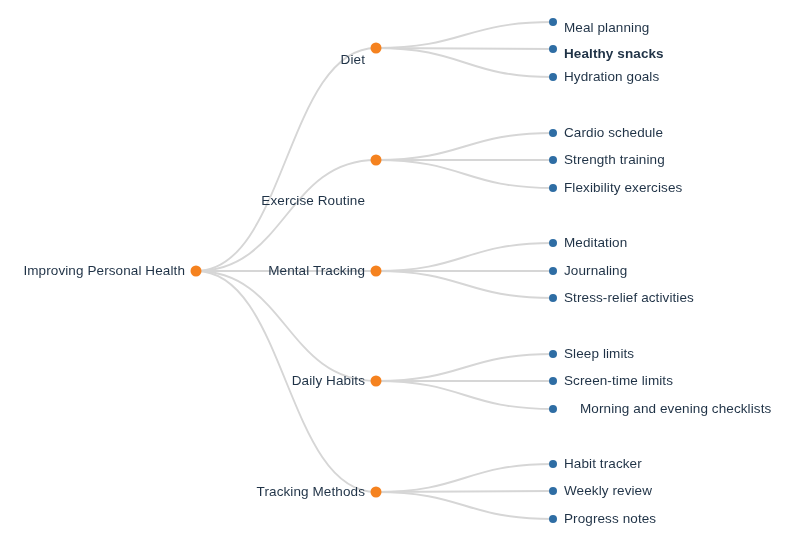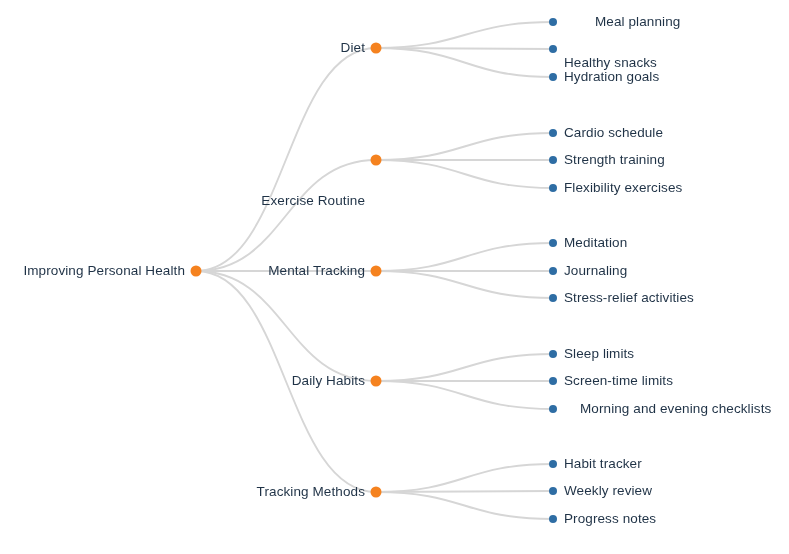--- a/index.html
+++ b/index.html
@@ -78,25 +78,25 @@
       <path d="M376,381 C464.5,381 464.5,409 553,409" fill="none" stroke="#d6d6d6" stroke-width="1.9" stroke-linecap="round"></path>
       <path d="M196,271 C286,271 286,492 376,492" fill="none" stroke="#d6d6d6" stroke-width="1.9" stroke-linecap="round"></path>
       <path d="M376,492 C464.5,492 464.5,464 553,464" fill="none" stroke="#d6d6d6" stroke-width="1.9" stroke-linecap="round"></path>
       <path d="M376,492 C464.5,492 464.5,491 553,491" fill="none" stroke="#d6d6d6" stroke-width="1.9" stroke-linecap="round"></path>
       <path d="M376,492 C464.5,492 464.5,519 553,519" fill="none" stroke="#d6d6d6" stroke-width="1.9" stroke-linecap="round"></path>
     </svg>
   <div id="nodes">
       <div class="node node-root" style="left: 196px; top: 271px;"></div>
       <div class="label label-left" style="left: 185px; top: 271px;">Improving Personal Health</div>
       <div class="node node-branch" style="left: 376px; top: 48px;"></div>
-      <div class="label label-left" style="left: 365px; top: 48px;">Diet</div>
+      <div class="label label-left" style="left: 365px; top: 60px;">Diet</div>
       <div class="node node-leaf" style="left: 553px; top: 22px;"></div>
-      <div class="label label-right" style="left: 564px; top: 22px; margin-left: 31px;">Meal planning</div>
+      <div class="label label-right" style="left: 564px; top: 28px;">Meal planning</div>
       <div class="node node-leaf" style="left: 553px; top: 49px;"></div>
-      <div class="label label-right" style="left: 564px; top: 63px;">Healthy snacks</div>
+      <div class="label label-right" style="left: 564px; top: 54px; font-weight: bold;">Healthy snacks</div>
       <div class="node node-leaf" style="left: 553px; top: 77px;"></div>
       <div class="label label-right" style="left: 564px; top: 77px;">Hydration goals</div>
       <div class="node node-branch" style="left: 376px; top: 160px;"></div>
       <div class="label label-left" style="left: 365px; top: 160px; margin-top: 41px;">Exercise Routine</div>
       <div class="node node-leaf" style="left: 553px; top: 133px;"></div>
       <div class="label label-right" style="left: 564px; top: 133px;">Cardio schedule</div>
       <div class="node node-leaf" style="left: 553px; top: 160px;"></div>
       <div class="label label-right" style="left: 564px; top: 160px;">Strength training</div>
       <div class="node node-leaf" style="left: 553px; top: 188px;"></div>
       <div class="label label-right" style="left: 564px; top: 188px;">Flexibility exercises</div>

